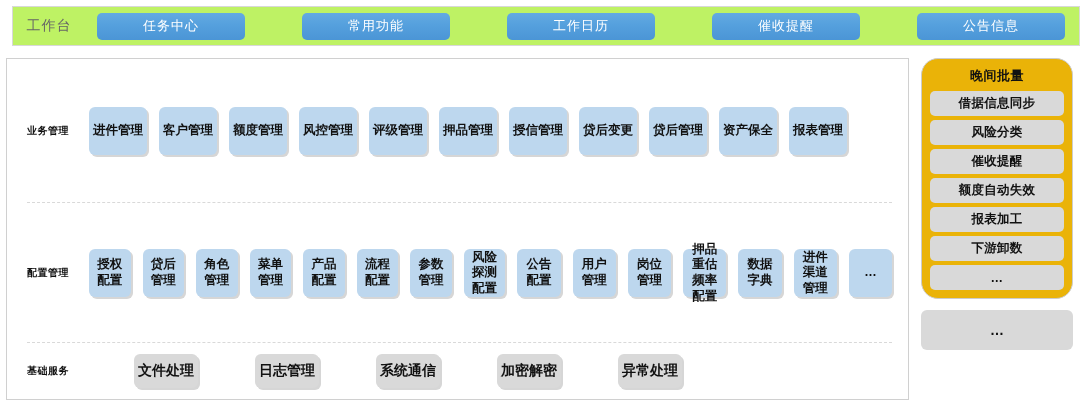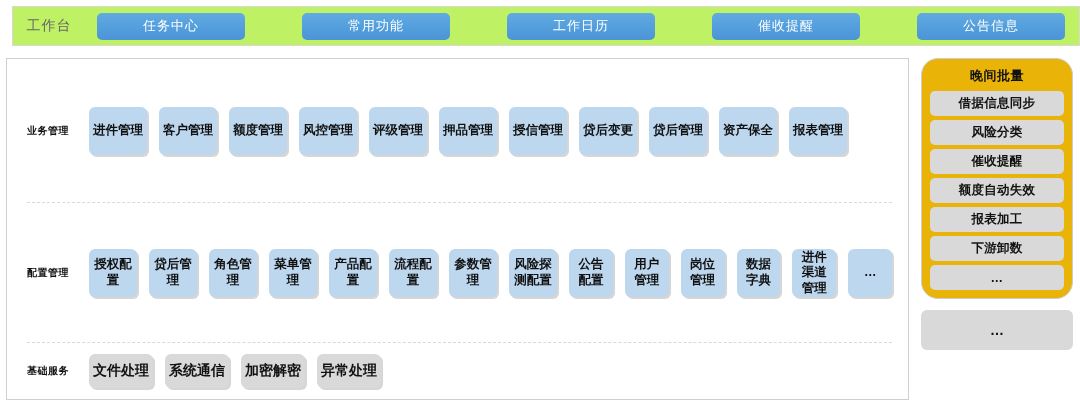--- a/index.html
+++ b/index.html
@@ -129,21 +129,21 @@
     line-height: 1.25;
     box-sizing: border-box;
     padding: 2px 4px;
     box-shadow: 2px 2px 0 0 #d6d6d6;
     cursor: pointer;
     flex: 1 1 0;
   }
   .tile-blue { background: #bdd7ee; }
   .tile-gray { background: #d9d9d9; }
 
-  .row-base .tile { height: 34px; font-size: 14px; }
+  .row-base .tile { height: 34px; font-size: 14px; margin-left: 45px; }
 
   
   .right-col {
     position: absolute;
     left: 921px;
     top: 58px;
     width: 152px;
     height: 342px;
     display: flex;
     flex-direction: column;
@@ -241,33 +241,35 @@
         <div class="tile tile-blue">菜单管理</div>
         <div class="tile tile-blue">产品配置</div>
         <div class="tile tile-blue">流程配置</div>
         <div class="tile tile-blue">参数管理</div>
         <div class="tile tile-blue">风险探测配置</div>
       </div>
       <div class="row">
         <div class="tile tile-blue">公告配置</div>
         <div class="tile tile-blue">用户管理</div>
         <div class="tile tile-blue">岗位管理</div>
+        <div class="tile tile-blue">押品重估频率配置</div>
         <div class="tile tile-blue">数据字典</div>
         <div class="tile tile-blue">进件渠道管理</div>
         <div class="tile tile-blue">…</div>
       </div>
     </div>
     <div class="divider"></div>
   </div>
 
   <div class="section section-base">
     <div class="section-label">基础服务</div>
     <div class="section-rows">
       <div class="row row-base">
         <div class="tile tile-gray">文件处理</div>
+        <div class="tile tile-gray">日志管理</div>
         <div class="tile tile-gray">系统通信</div>
         <div class="tile tile-gray">加密解密</div>
         <div class="tile tile-gray">异常处理</div>
       </div>
     </div>
   </div>
 
 </div>
 
 <div class="right-col">

